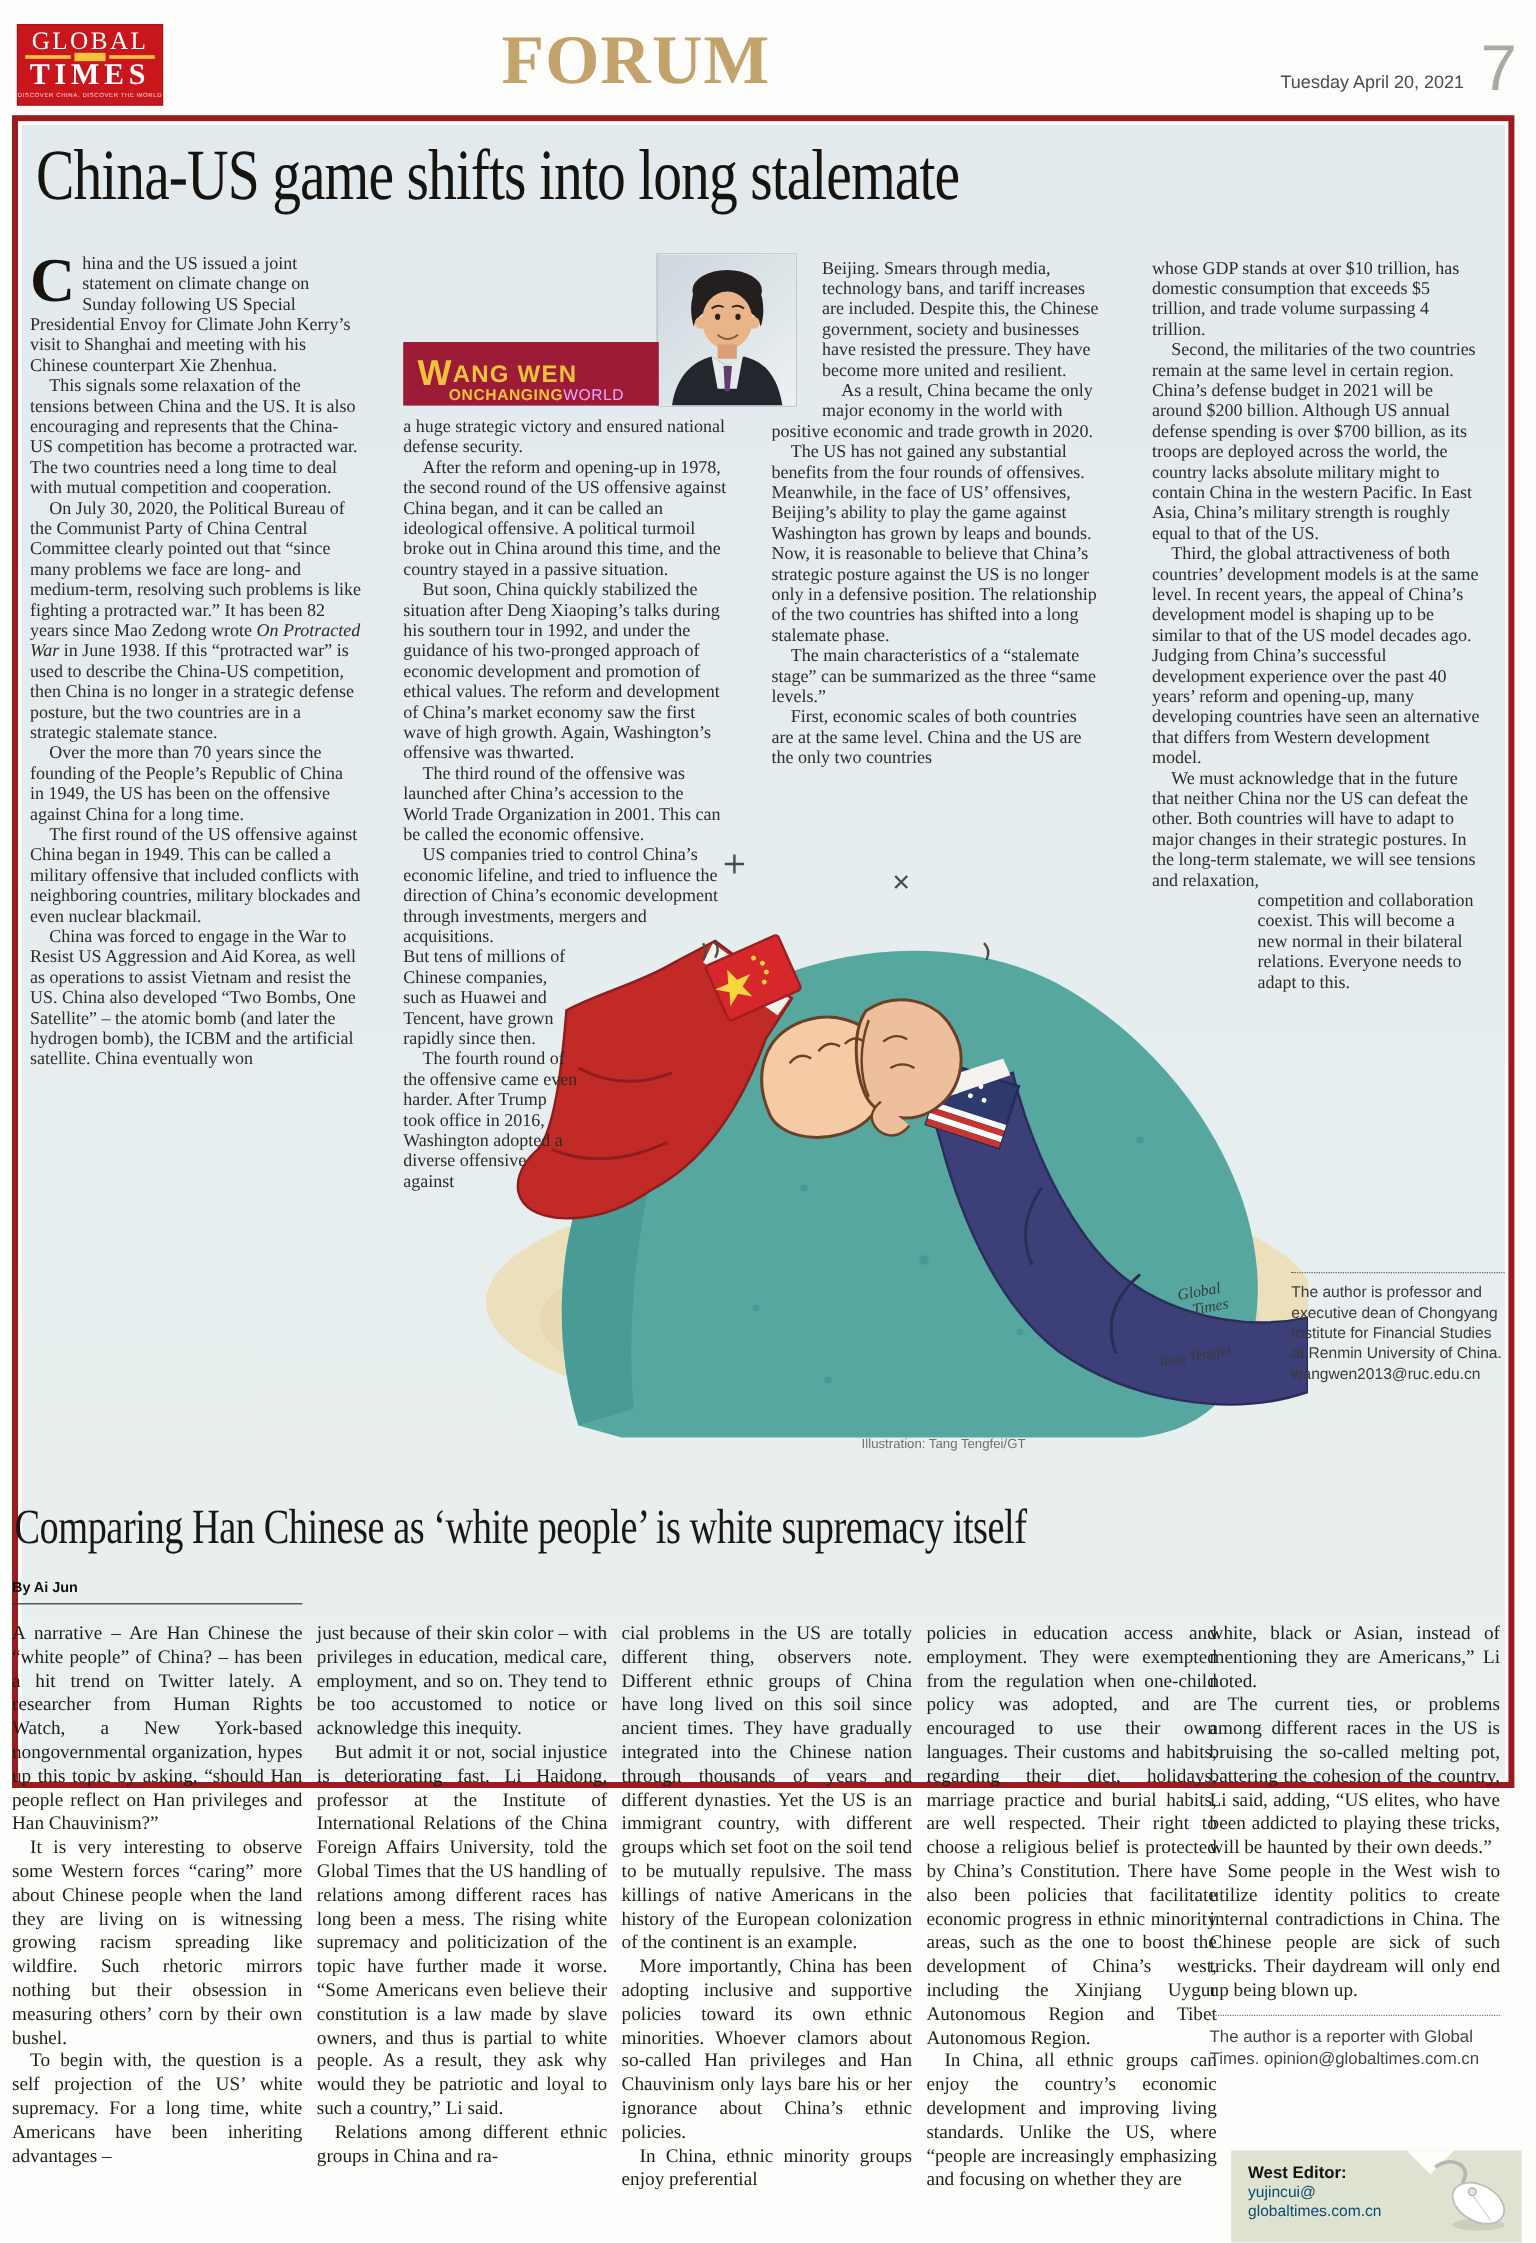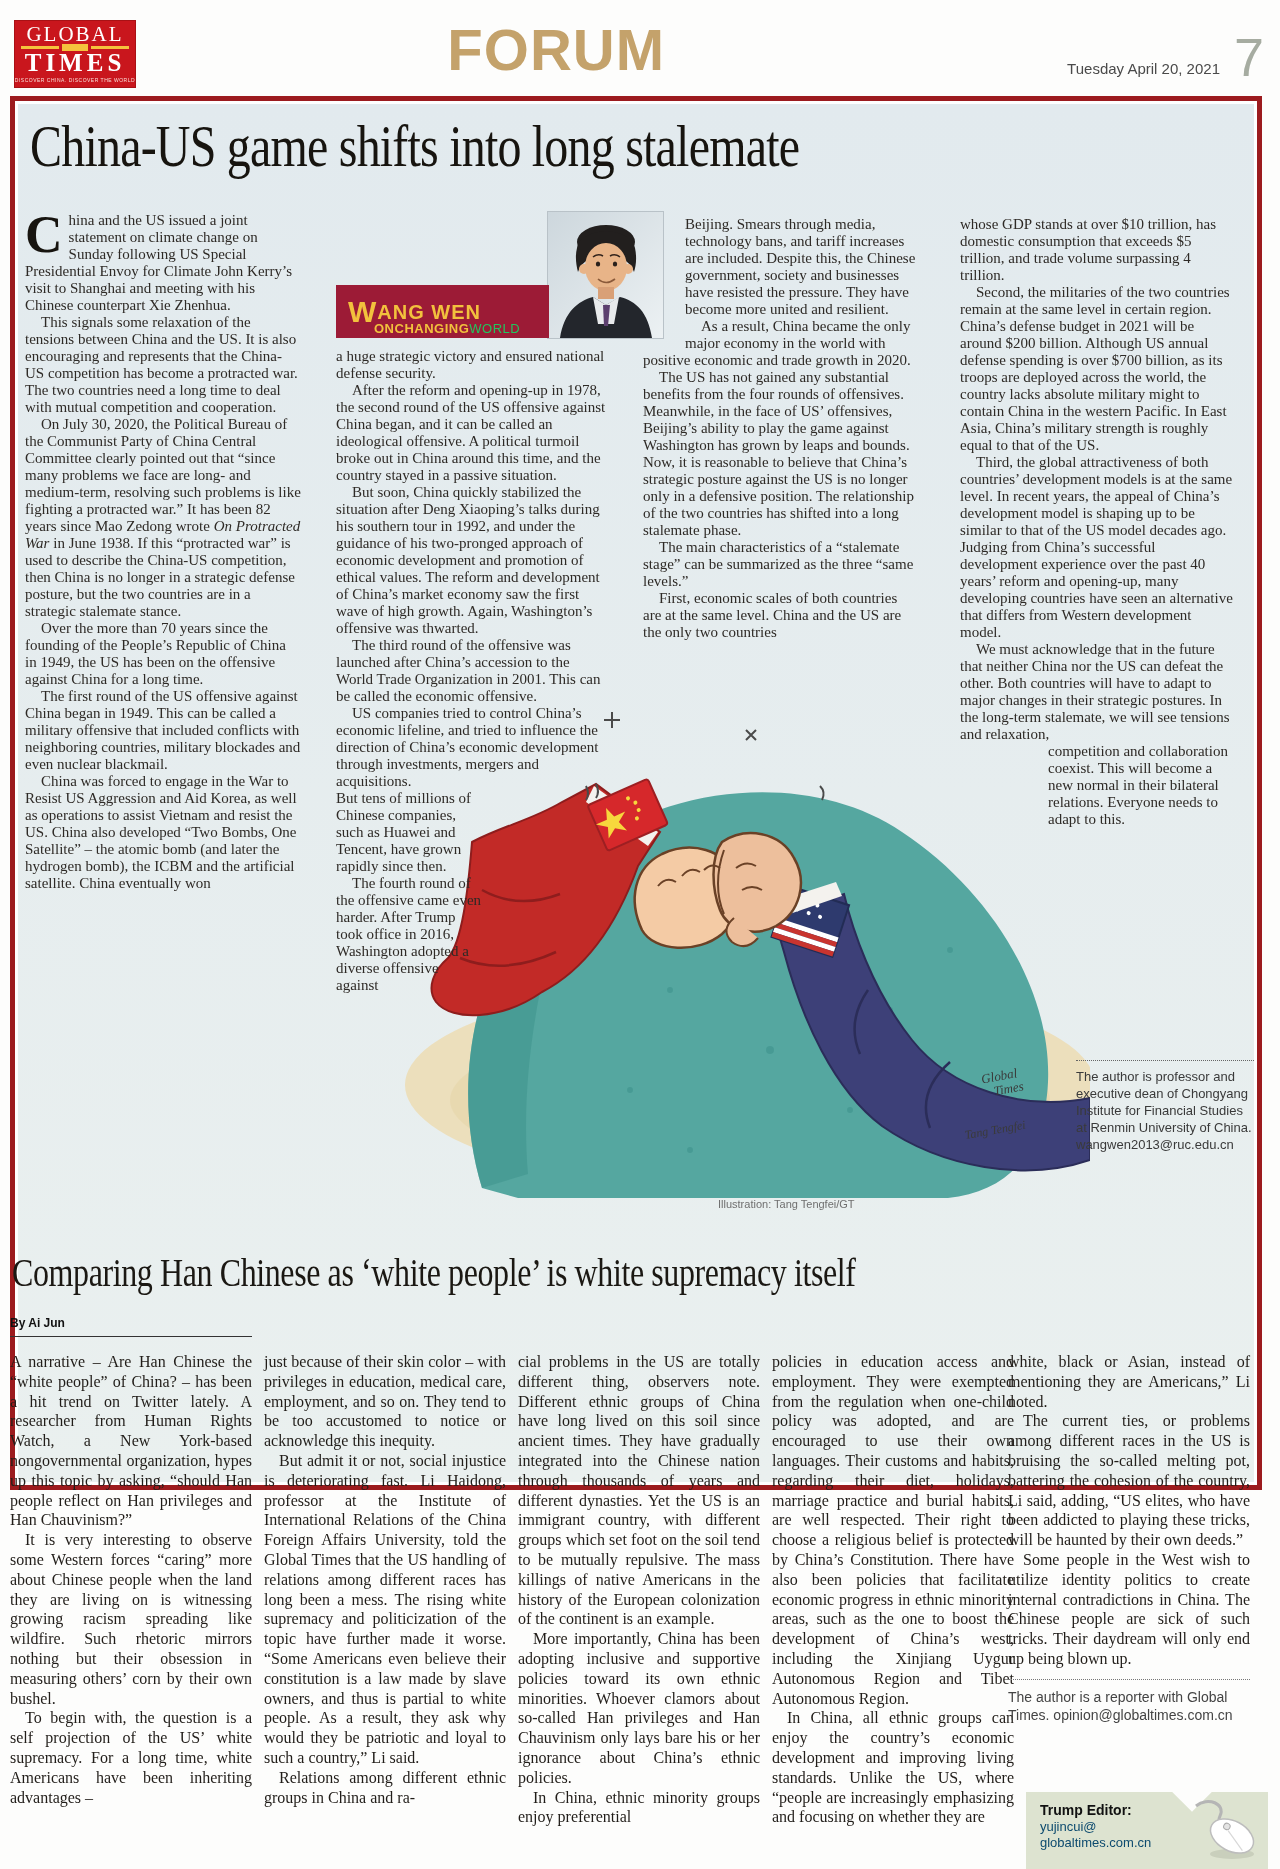--- a/index.html
+++ b/index.html
@@ -10,22 +10,22 @@
   
   .gt-logo{position:absolute;left:14px;top:20px;width:122px;height:68px;background:#c9161d;
            color:#fff;display:flex;flex-direction:column;align-items:center;justify-content:center;
            font-family:"Liberation Serif",serif;box-shadow:0 0 0 1px #a91115 inset;}
   .gt-l1{font-size:21px;line-height:19px;letter-spacing:2px;}
   .gt-mid{width:88%;display:flex;align-items:center;gap:3px;height:7px;}
   .gt-mid .bar{flex:1;height:3px;background:#f5c33d;}
   .gt-mid .chip{width:26px;height:7px;background:#f5c33d;}
   .gt-l2{font-size:25px;line-height:23px;letter-spacing:4px;font-weight:bold;}
   .gt-tag{font-size:5px;letter-spacing:.5px;color:#f8dcd6;margin-top:3px;font-family:"Liberation Sans",sans-serif;white-space:nowrap;}
-  .forum{position:absolute;left:395px;top:16px;width:270px;text-align:right;
-         font-family:Liberation Sans, sans-serif;font-weight:bold;font-size:58px;color:#c4a26b;letter-spacing:1px;}
+  .forum{position:absolute;left:395px;top:16px;width:270px;text-align:center;
+         font-family:Liberation Serif, serif;font-weight:bold;font-size:58px;color:#c4a26b;letter-spacing:1px;}
   .issue-date{position:absolute;right:60px;top:60px;font-family:"Liberation Sans",sans-serif;
               font-size:15px;color:#4a4a4a;}
   .page-num{position:absolute;right:16px;top:26px;font-family:"Liberation Sans",sans-serif;
             font-size:54px;color:#a6aca1;}
 
   
   .box1{position:absolute;left:10px;top:96px;width:1252px;height:1394px;border:5px solid #9c1b1e;
         background:#fff;padding:3px;}
   .box1-inner{position:relative;width:100%;height:100%;background:linear-gradient(#e2eaee,#eaf0ef);overflow:hidden;}
   .a1-headline{position:absolute;left:12px;top:8px;white-space:nowrap;font-size:60px;color:#17140f;
@@ -39,21 +39,21 @@
   .sp-photo{float:left;width:42px;height:122px;}
   .sp-right{float:right;clear:right;width:124px;height:330px;}
   .sp-left{float:left;clear:left;width:88px;height:130px;}
 
   .ww-banner{position:absolute;left:318px;top:181px;width:213px;height:53px;background:#9c1b36;
              z-index:3;padding:17px 0 0 12px;font-family:"Liberation Sans",sans-serif;overflow:visible;}
   .ww-name{white-space:nowrap;color:#f2c13d;font-weight:bold;font-size:20px;line-height:19px;letter-spacing:1px;}
   .ww-name .big{font-size:30px;line-height:19px;vertical-align:-3px;}
   .ww-sub{white-space:nowrap;margin-left:26px;font-size:13px;line-height:14px;letter-spacing:.5px;}
   .ww-sub .y{color:#f2c13d;font-weight:bold;}
-  .ww-sub .w{color:#22c55e;font-weight:normal;}
+  .ww-sub .w{color:#f0abfc;font-weight:normal;}
 
   .columnist-photo{position:absolute;left:530px;top:108px;width:115px;height:126px;z-index:2;
                    box-shadow:0 0 0 1px #b9c2c8;}
   .illu{position:absolute;left:372px;top:586px;width:700px;height:520px;z-index:1;}
   .bio1{position:absolute;left:1058px;top:956px;width:178px;z-index:2;border-top:1px dotted #666;
         padding-top:7px;font-family:"Liberation Sans",sans-serif;font-size:13px;line-height:17px;color:#3a3a3a;}
   .illu-credit{position:absolute;left:700px;top:1094px;z-index:2;font-family:"Liberation Sans",sans-serif;
                font-size:11px;color:#6f6f6f;}
 
   
@@ -272,21 +272,21 @@
   <div class="a2col" style="left:1008px;" data-interactable="false">
     <p class="ni" data-interactable="false">white, black or Asian, instead of mentioning they are Americans,” Li noted.</p>
     <p data-interactable="false">The current ties, or problems among different races in the US is bruising the so-called melting pot, battering the cohesion of the country, Li said, adding, “US elites, who have been addicted to playing these tricks, will be haunted by their own deeds.”</p>
     <p data-interactable="false">Some people in the West wish to utilize identity politics to create internal contradictions in China. The Chinese people are sick of such tricks. Their daydream will only end up being blown up.</p>
     <div class="note2" data-interactable="false">The author is a reporter with Global Times. opinion@globaltimes.com.cn</div>
   </div>
 
   <div class="pe-box" data-interactable="false">
     <div class="pe-notch" data-interactable="false"></div>
     <div class="pe-text" data-interactable="false">
-      <div class="pe-label" data-interactable="false">Trump Editor:</div>
+      <div class="pe-label" data-interactable="false">West Editor:</div>
       <div class="pe-line" data-interactable="false">yujincui@</div>
       <div class="pe-line" data-interactable="false">globaltimes.com.cn</div>
     </div>
     <svg class="pe-mouse" viewBox="0 0 70 64" data-interactable="false">
       <path d="M6,8 C18,-2 36,6 30,18 C26,26 34,26 38,22" stroke="#b5b5b5" stroke-width="3" fill="none"></path>
       <ellipse cx="42" cy="56" rx="22" ry="5" fill="#c9cfbc"></ellipse>
       <g transform="rotate(28 42 38)">
         <ellipse cx="42" cy="38" rx="23" ry="15" fill="#fff" stroke="#bdbdbd" stroke-width="1.5"></ellipse>
         <circle cx="33" cy="32" r="3.2" fill="#e4e4e4" stroke="#aaa" stroke-width="1"></circle>
         <path d="M36,35 L58,46" stroke="#d8d8d8" stroke-width="1.2"></path>

